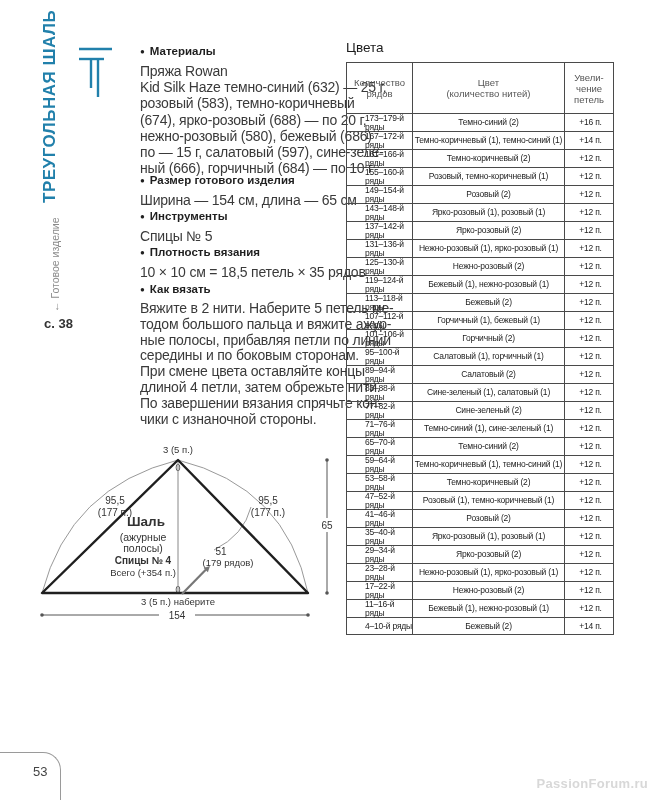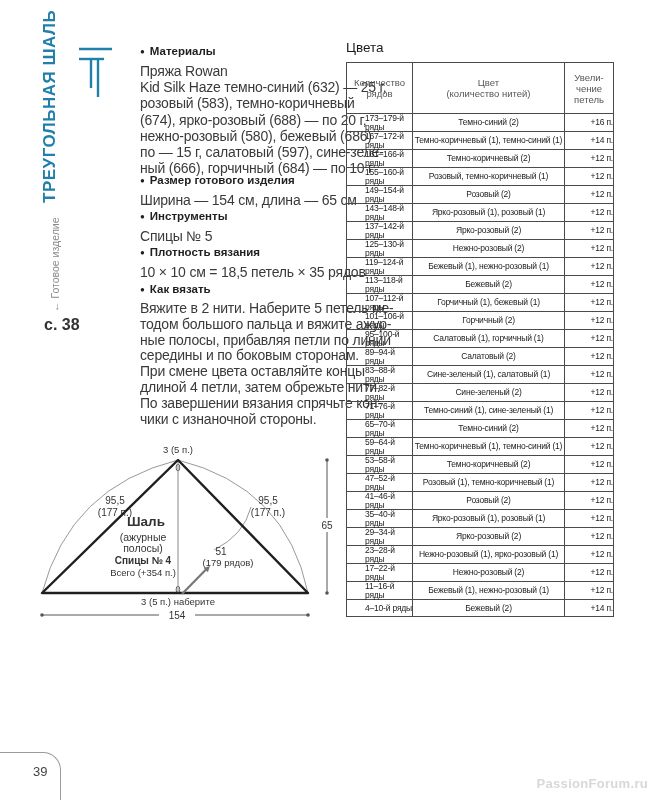--- a/index.html
+++ b/index.html
@@ -9,21 +9,21 @@
   }
   
   .v-text{writing-mode:vertical-rl;transform:rotate(180deg);position:absolute;}
   .side-title{
     left:40px;top:45px;height:158px;font-size:17px;font-weight:bold;
     color:#2180ab;letter-spacing:.5px;white-space:nowrap;
   }
   .side-cat{
     left:49px;top:208px;height:104px;font-size:10.5px;color:#8b8b8b;white-space:nowrap;
   }
-  .side-pageref{position:absolute;left:44px;top:316px;font-size:16px;font-weight:bold;color:#333;}
+  .side-pageref{position:absolute;left:44px;top:316px;font-size:13px;font-weight:bold;color:#333;}
   .logo{position:absolute;left:78px;top:45px;}
   
   .leftcol{position:absolute;left:140px;top:44px;width:212px;}
   .block{position:absolute;left:0;width:212px;}
   .block h4{margin:0 0 3px 0;font-size:11.5px;line-height:15px;color:#1f1f1f;font-weight:bold;}
   .block h4 .bullet{font-size:8px;position:relative;top:-1px;margin-right:5px;}
   .block p{margin:0;font-size:14px;line-height:16.2px;white-space:pre;letter-spacing:-.2px;color:#3a3a3a;}
   .block.howto p{line-height:15.8px;}
   
   .colors-title{position:absolute;left:346px;top:40px;font-size:13.5px;font-weight:normal;color:#1a1a1a;}
@@ -35,21 +35,21 @@
   table.colors th{
     font-weight:normal;color:#555;font-size:9.5px;letter-spacing:0;
     text-align:center;white-space:pre-line;padding:4px 2px;height:42px;vertical-align:middle;
   }
   table.colors col.c0{width:66px;}
   table.colors col.c1{width:152px;}
   table.colors col.c2{width:49px;}
   table.colors td{height:16px;line-height:1;vertical-align:middle;}
   table.colors td.c0{text-align:left;padding-left:18px;}
   table.colors td.c1{text-align:center;}
-  table.colors td.c2{text-align:right;padding-left:3px;}
+  table.colors td.c2{text-align:center;padding-left:3px;}
   
   .diagram{position:absolute;left:30px;top:443px;}
   .diagram text{font-family:"Liberation Sans",sans-serif;fill:#333;}
   
   .corner{
     position:absolute;left:-2px;top:752px;width:62px;height:60px;
     border-top:1px solid #9a9a9a;border-right:1px solid #9a9a9a;border-top-right-radius:18px;
   }
   .page-num{position:absolute;left:33px;top:764px;font-size:13px;color:#444;}
   .watermark{position:absolute;right:8px;top:776px;font-size:13px;font-weight:bold;color:#d8d8d8;letter-spacing:.3px;margin-left:11px;}
@@ -156,20 +156,25 @@
           <td class="c0">143–148-й ряды</td>
           <td class="c1">Ярко-розовый (1), розовый (1)</td>
           <td class="c2">+12 п.</td>
         </tr>
         <tr>
           <td class="c0">137–142-й ряды</td>
           <td class="c1">Ярко-розовый (2)</td>
           <td class="c2">+12 п.</td>
         </tr>
         <tr>
+          <td class="c0">131–136-й ряды</td>
+          <td class="c1">Нежно-розовый (1), ярко-розовый (1)</td>
+          <td class="c2">+12 п.</td>
+        </tr>
+        <tr>
           <td class="c0">125–130-й ряды</td>
           <td class="c1">Нежно-розовый (2)</td>
           <td class="c2">+12 п.</td>
         </tr>
         <tr>
           <td class="c0">119–124-й ряды</td>
           <td class="c1">Бежевый (1), нежно-розовый (1)</td>
           <td class="c2">+12 п.</td>
         </tr>
         <tr>
@@ -307,16 +312,16 @@
     <text x="113" y="109" font-size="10.5" text-anchor="middle">полосы)</text>
     <text x="113" y="121" font-size="10" font-weight="600" text-anchor="middle">Спицы № 4</text>
     <text x="113" y="133" font-size="9.5" text-anchor="middle">Всего (+354 п.)</text>
     <text x="191" y="112" font-size="10" text-anchor="middle">51</text>
     <text x="198" y="123" font-size="9.5" text-anchor="middle">(179 рядов)</text>
     <text x="148" y="148" font-size="8" text-anchor="middle" fill="#555">()</text>
     <text x="148" y="162" font-size="9.5" text-anchor="middle">3 (5 п.) наберите</text>
   </svg>
 
   <div class="corner"></div>
-  <div class="page-num">39</div>
+  <div class="page-num">53</div>
   <div class="watermark">PassionForum.ru</div>
 
 </div>
 
 </body></html>

